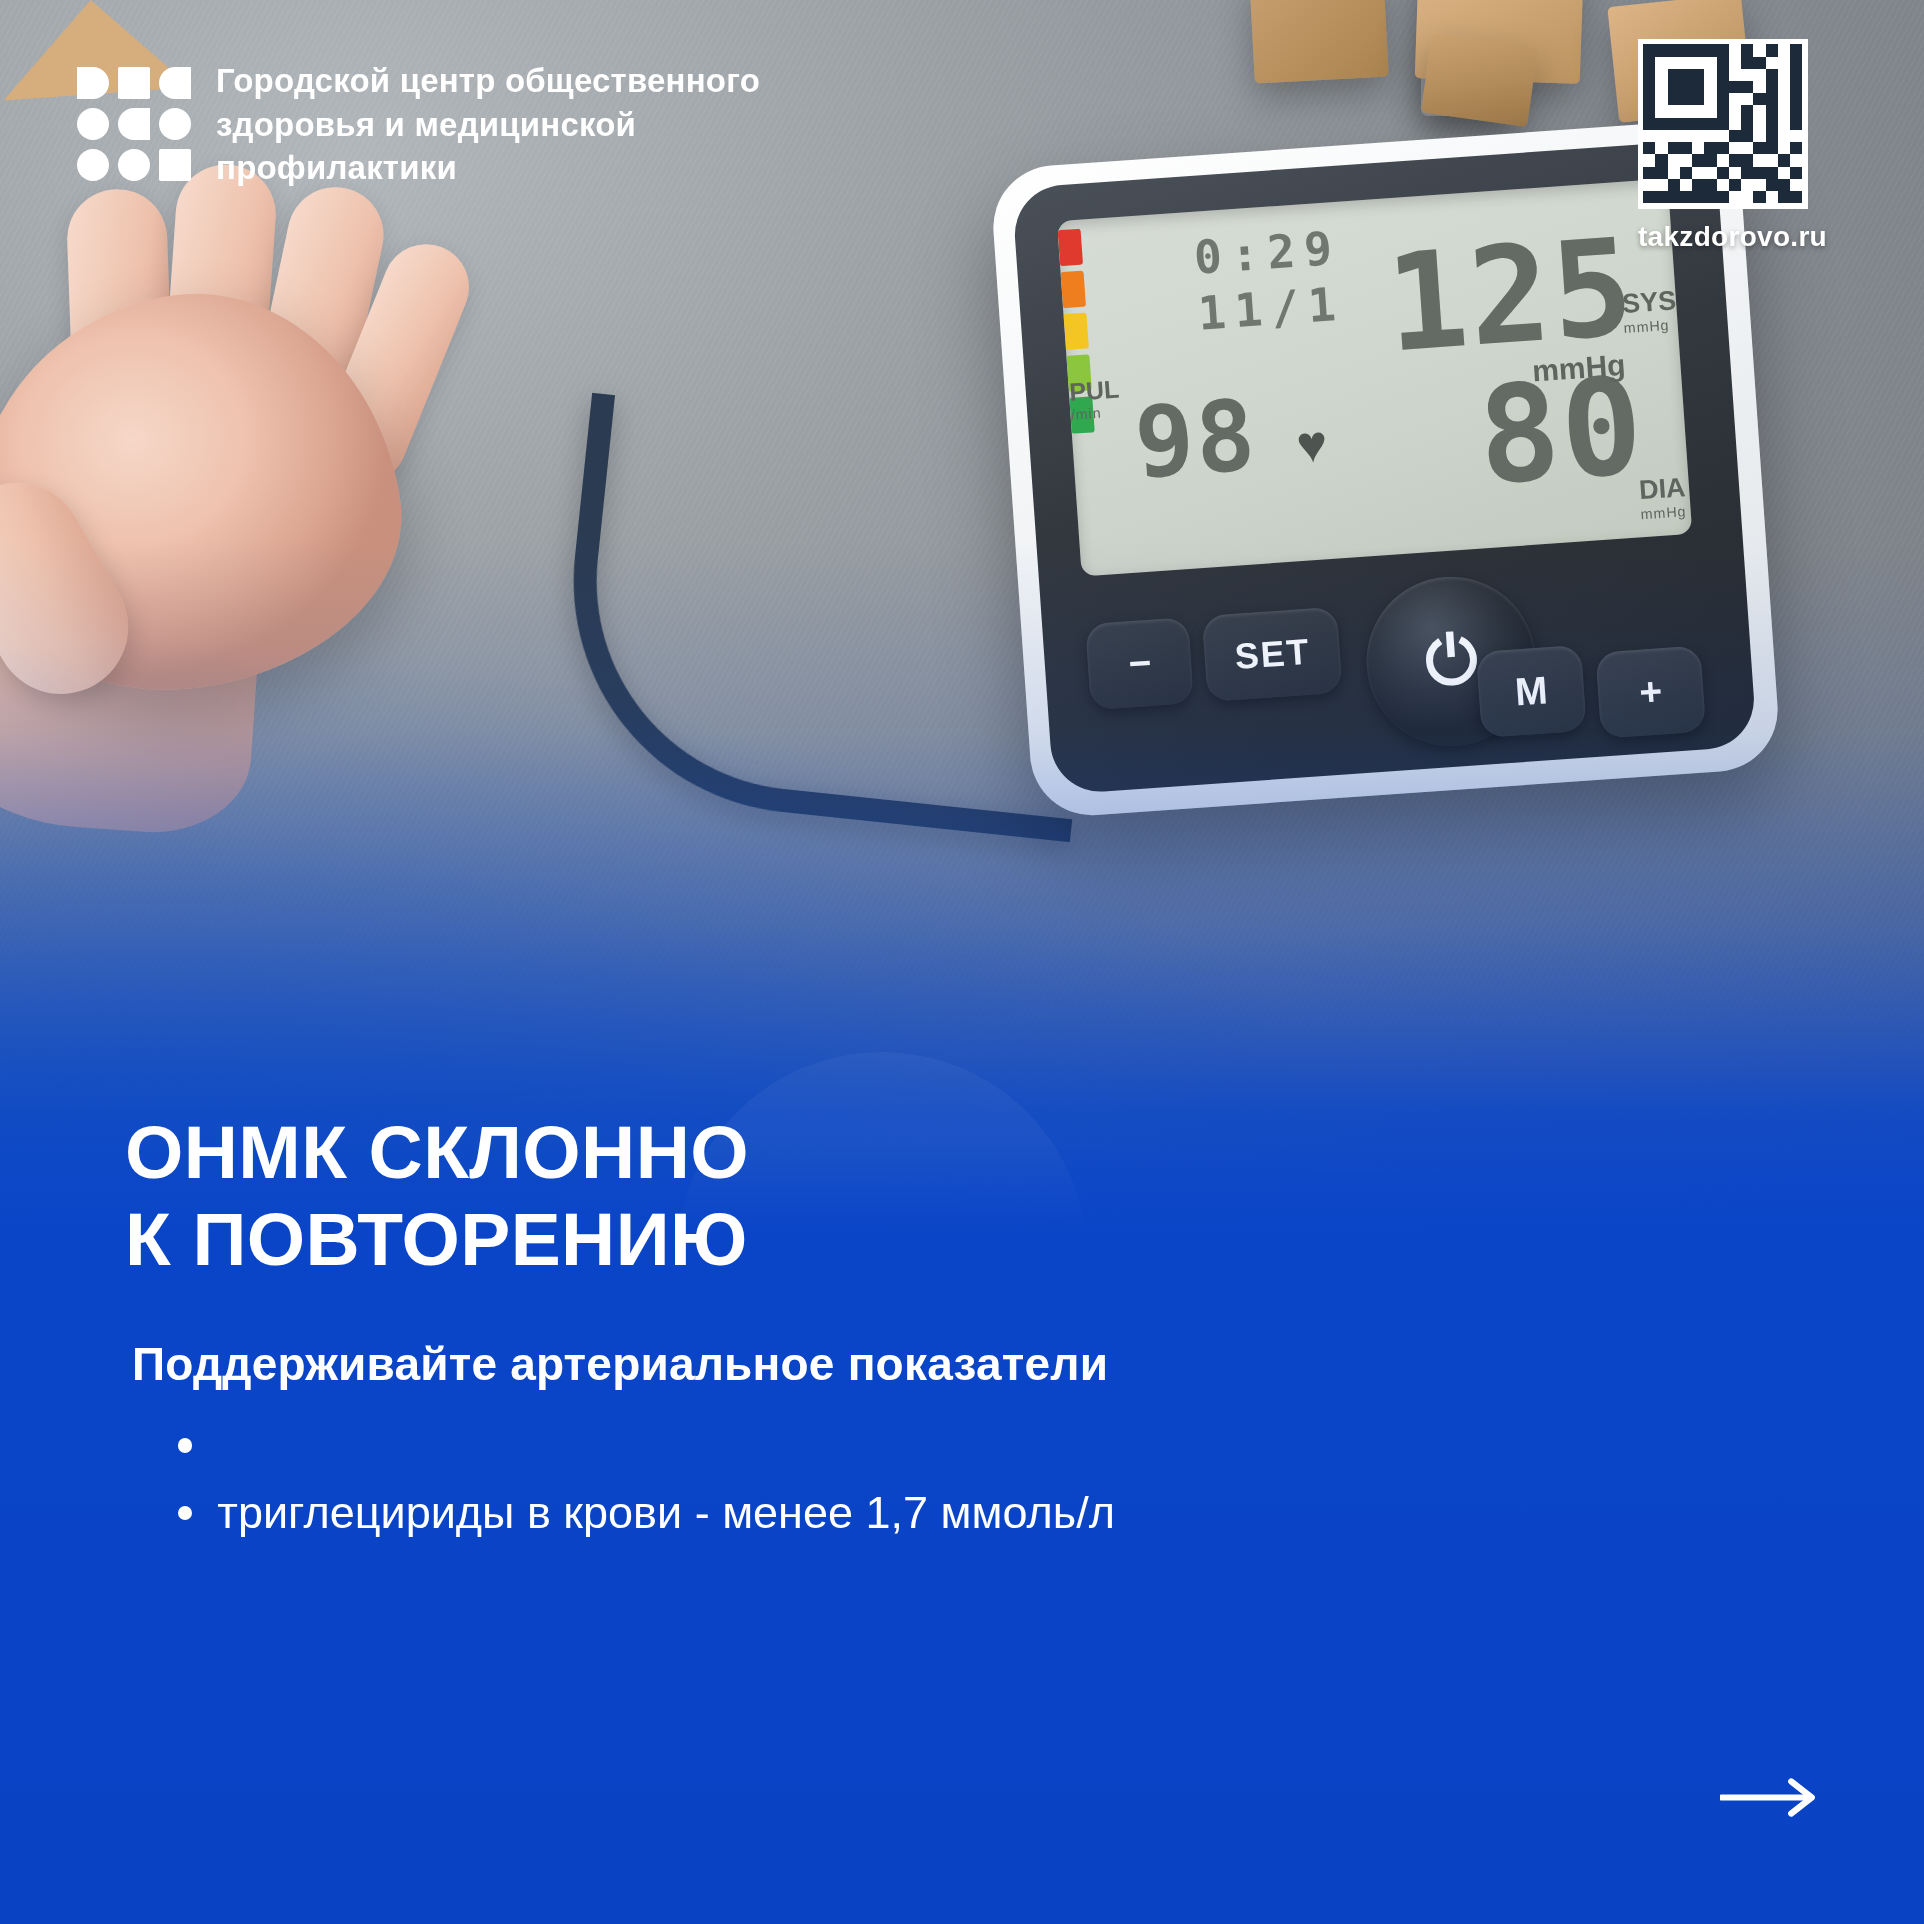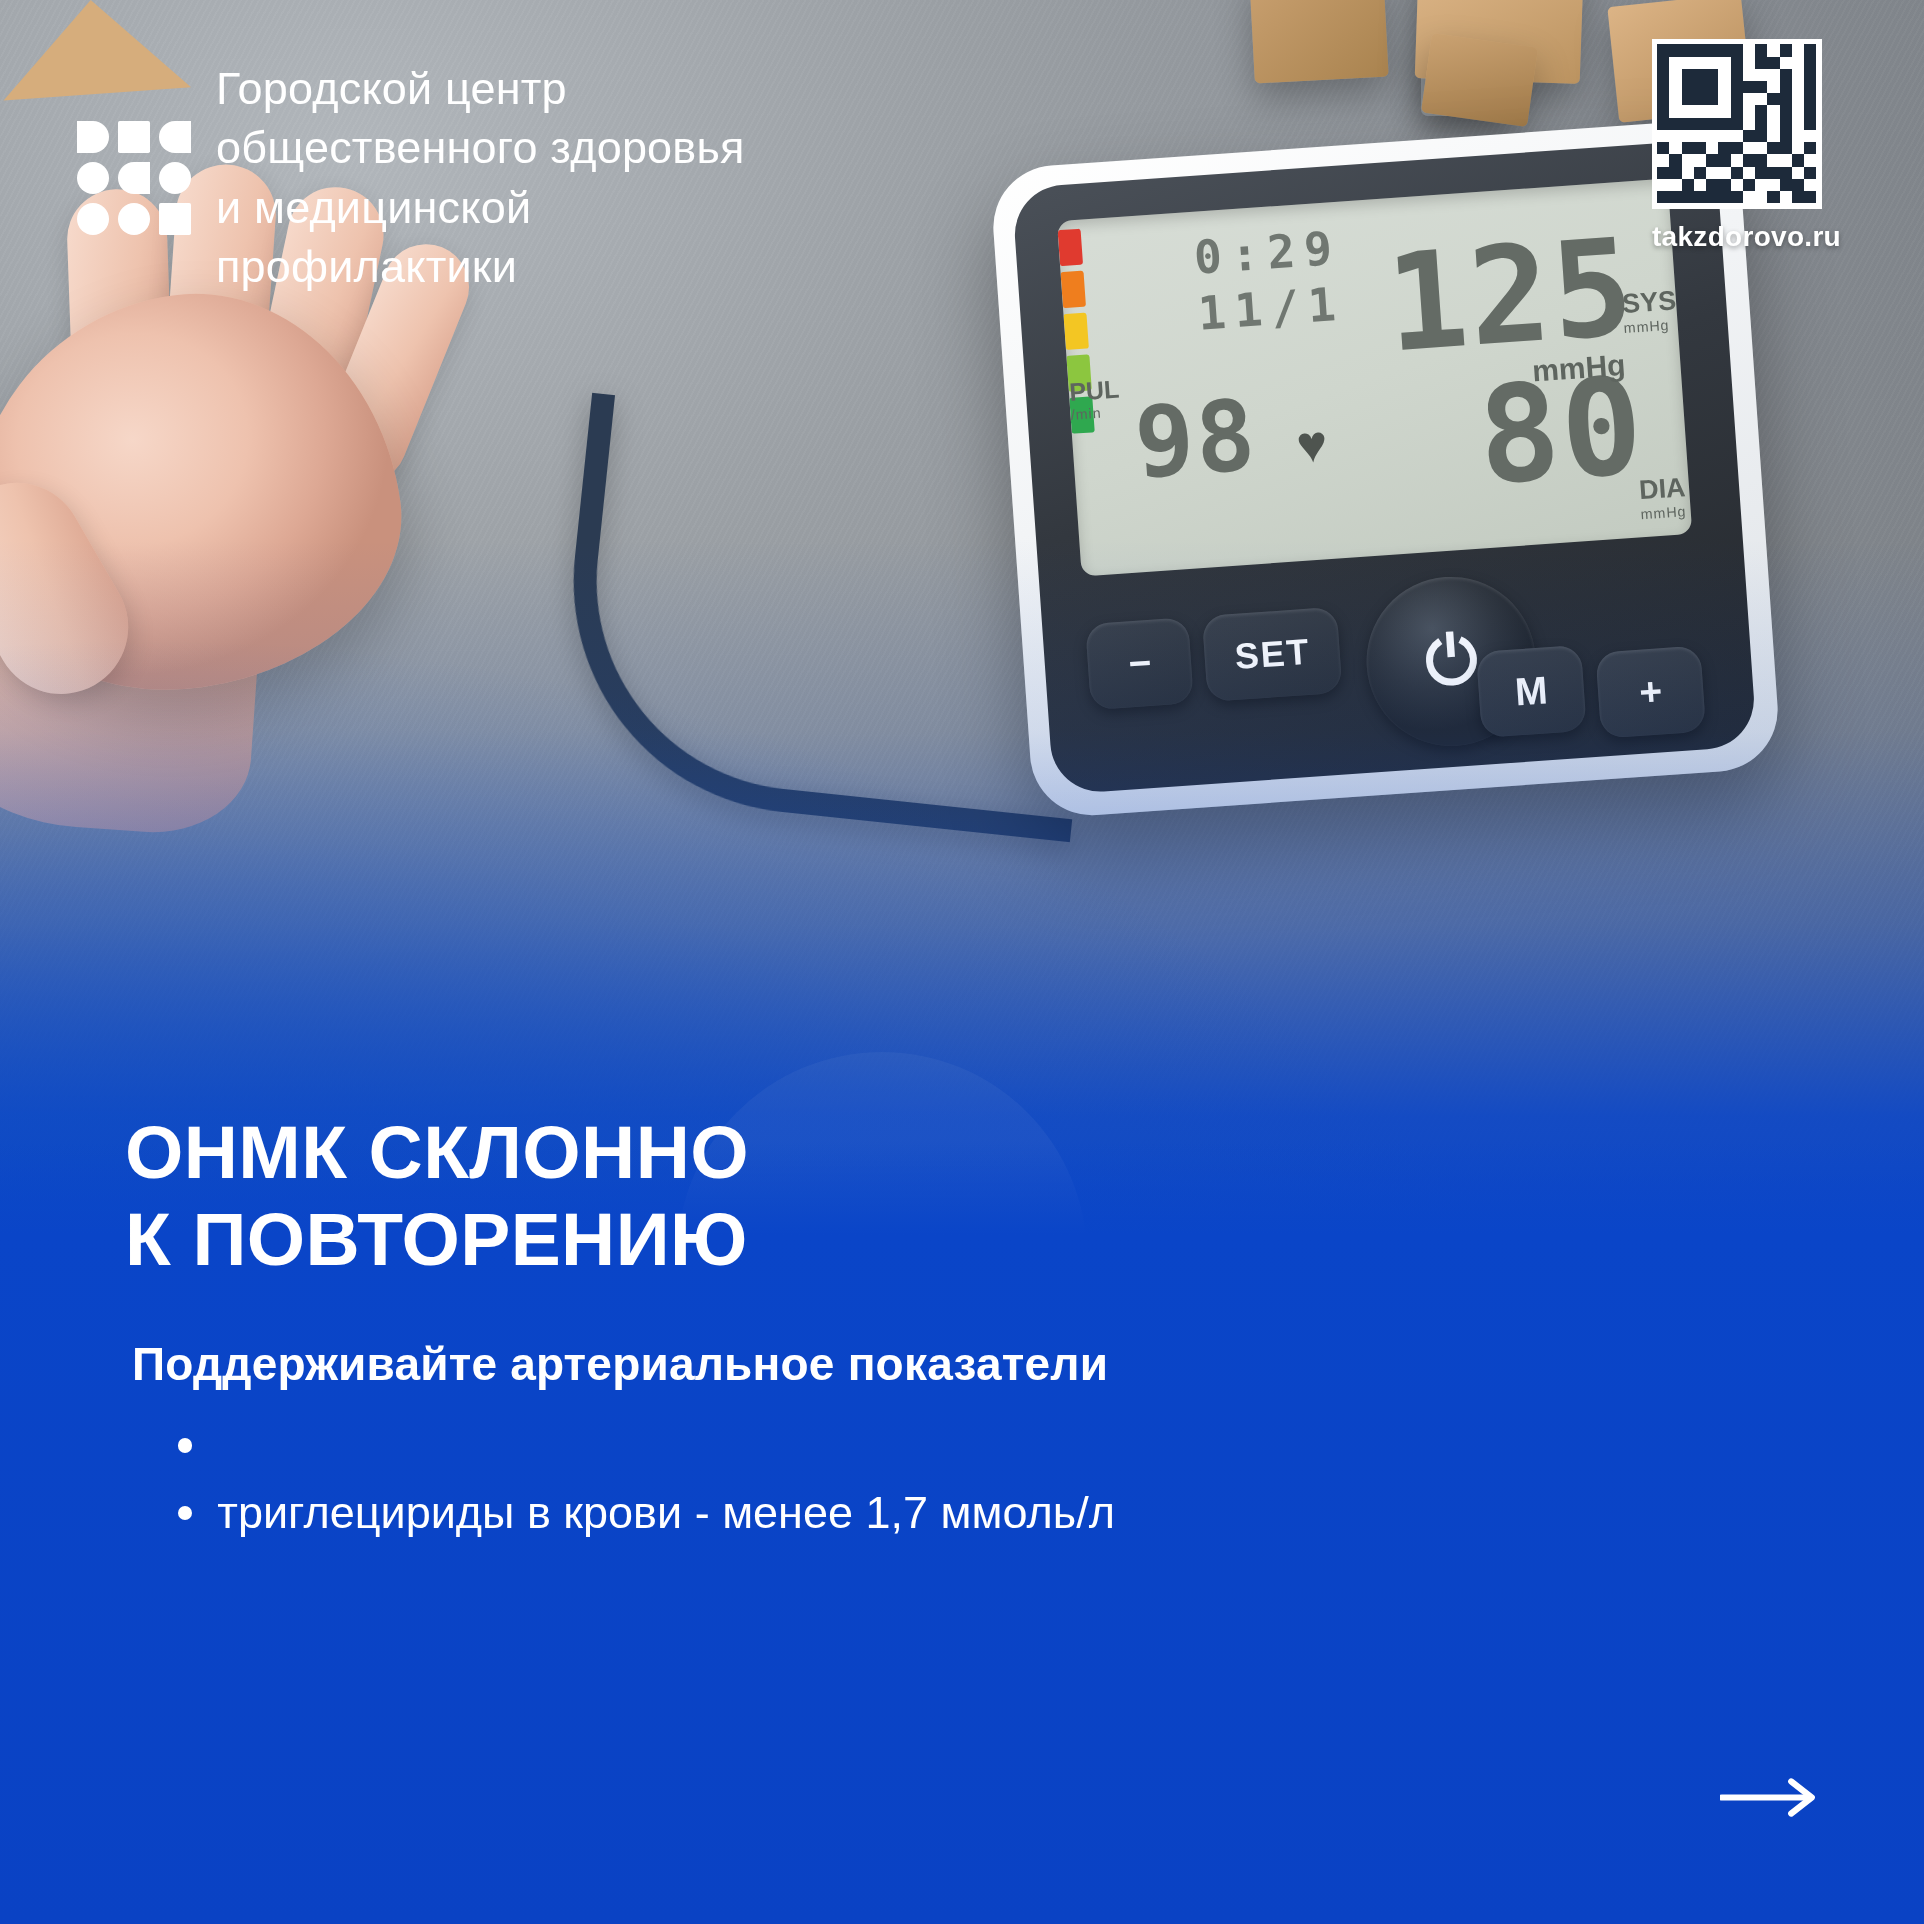--- a/index.html
+++ b/index.html
@@ -208,29 +208,29 @@
     grid-template-rows: repeat(3, 32px);
     gap: 9px;
   }
   .logo-mark span { background: #ffffff; display: block; }
   .sq { border-radius: 1.8px; }
   .cr { border-radius: 50%; }
   .lt { border-radius: 50% 0 0 50%; }
   .rt { border-radius: 0 50% 50% 0; }
   .logo-text {
     color: #ffffff;
-    font-size: 45px;
+    font-size: 33px;
     line-height: 1.32;
-    font-weight: 400;
+    font-weight: 700;
     letter-spacing: 0.2px;
     max-width: 552px;
   }
 
   
-  .qr-wrap { position: absolute; right: 84px; top: 39px; text-align: left; }
+  .qr-wrap { position: absolute; right: 98px; top: 39px; text-align: left; }
   .qr {
     width: 159px; height: 159px;
     background: #ffffff;
     padding: 5.3px;
     display: grid;
     grid-template-columns: repeat(13, 1fr);
     grid-template-rows: repeat(13, 1fr);
     gap: 0;
   }
   .qr i { display: block; }

